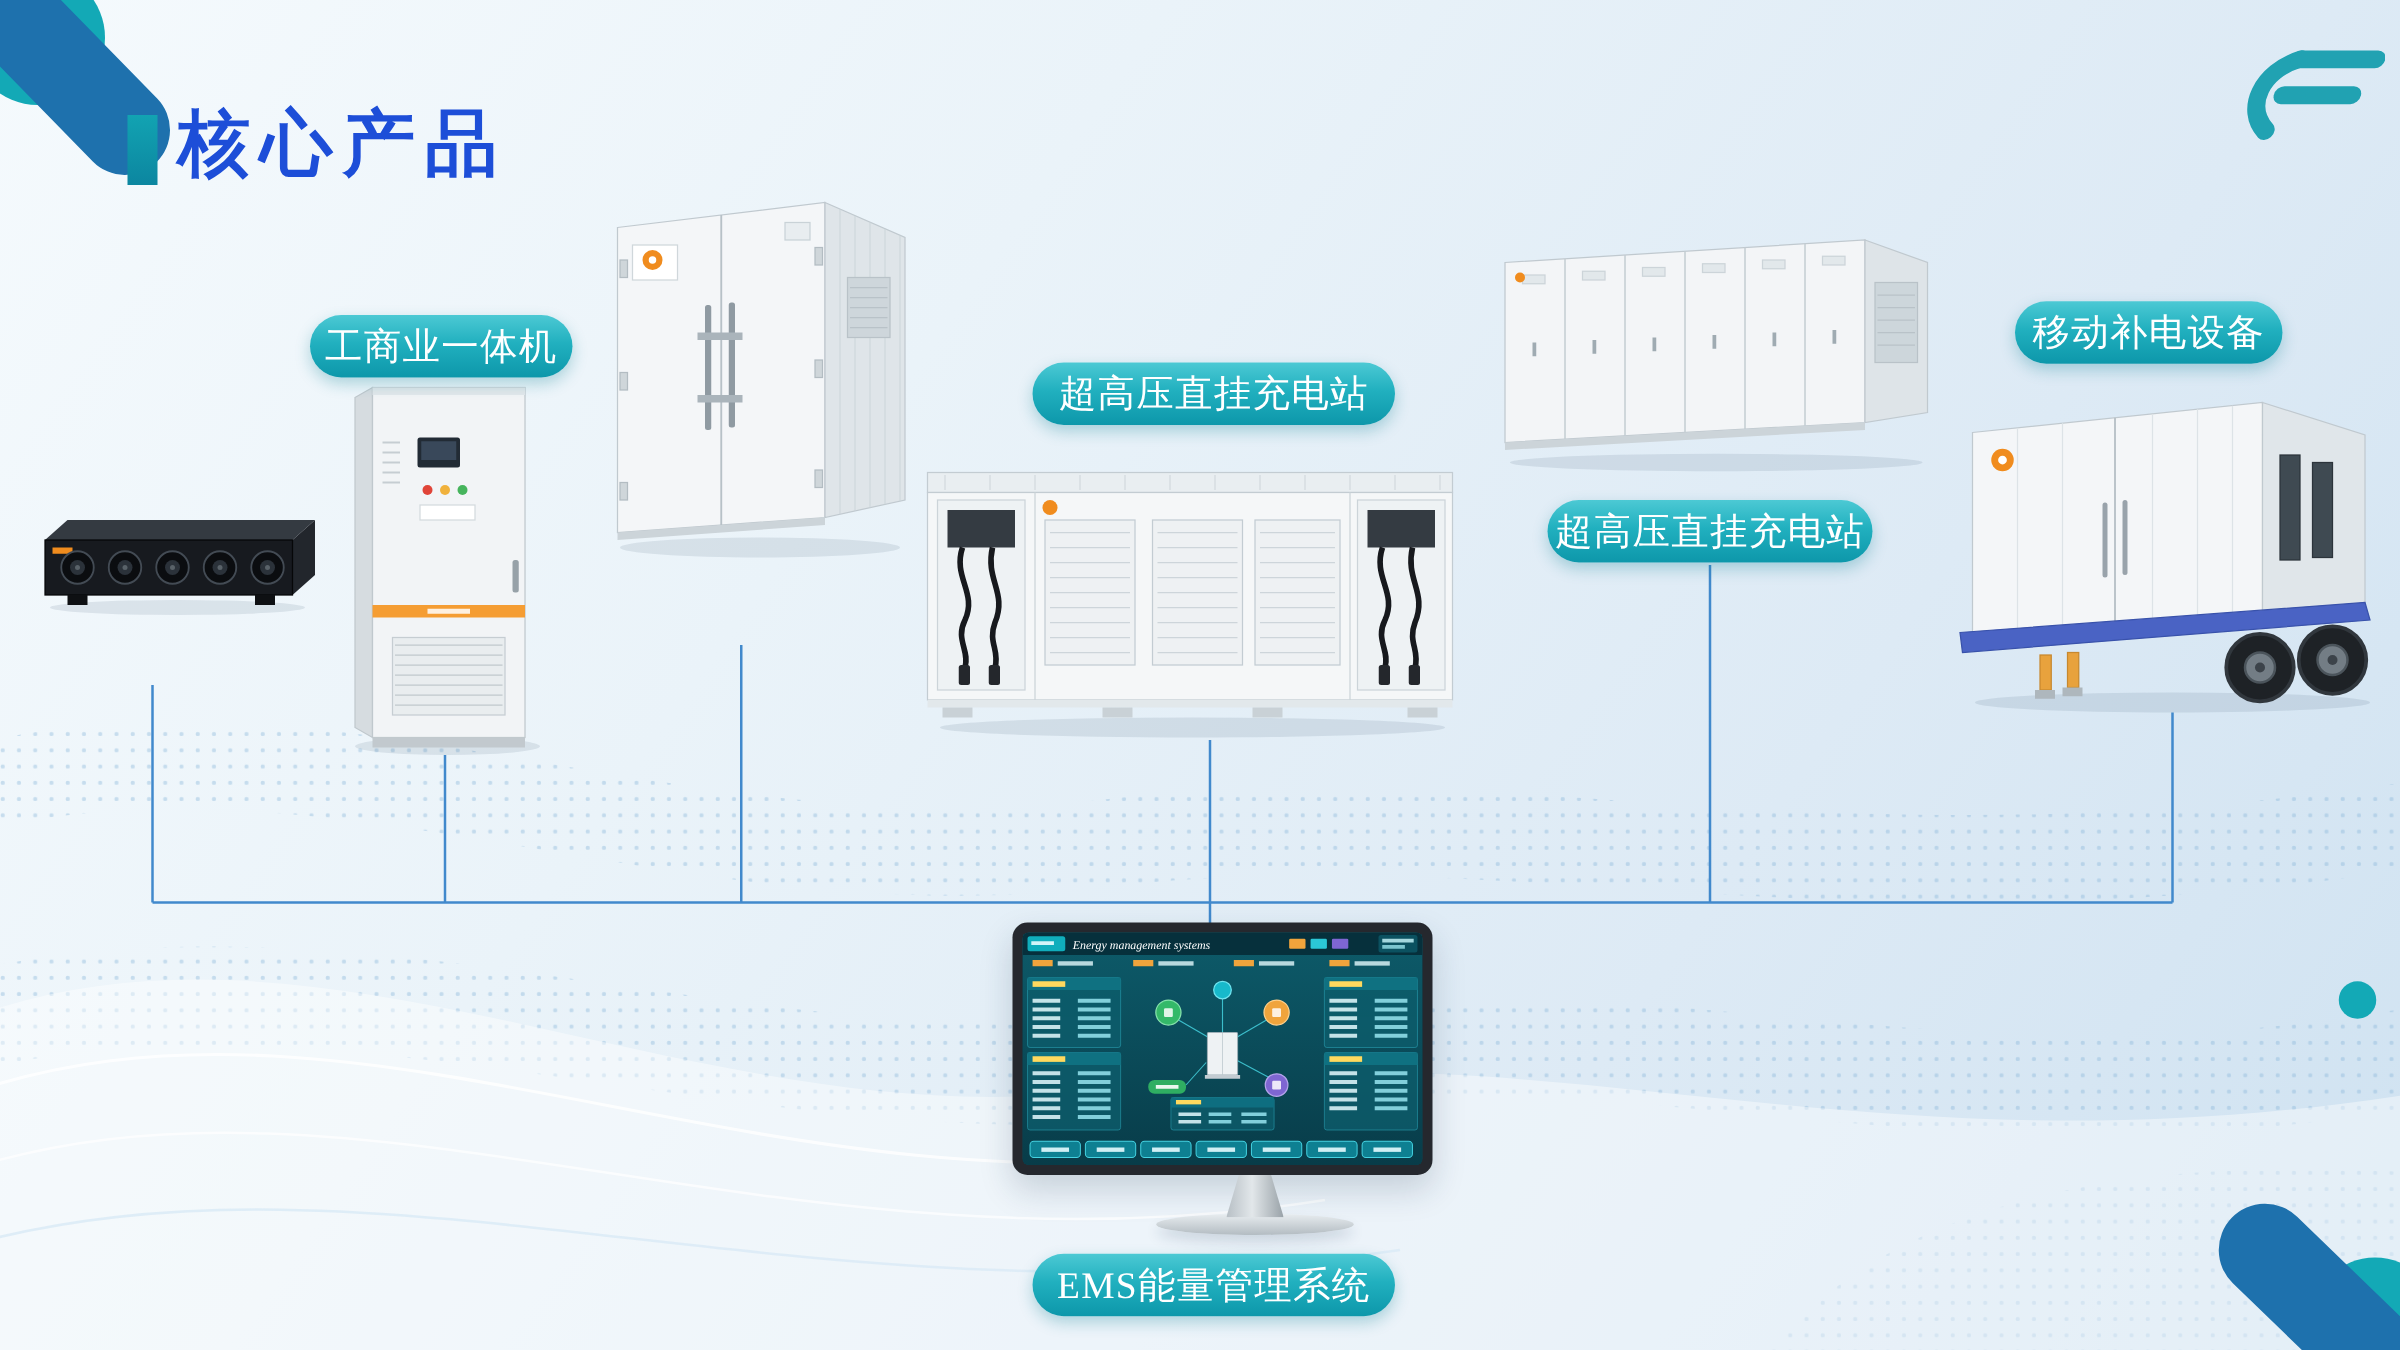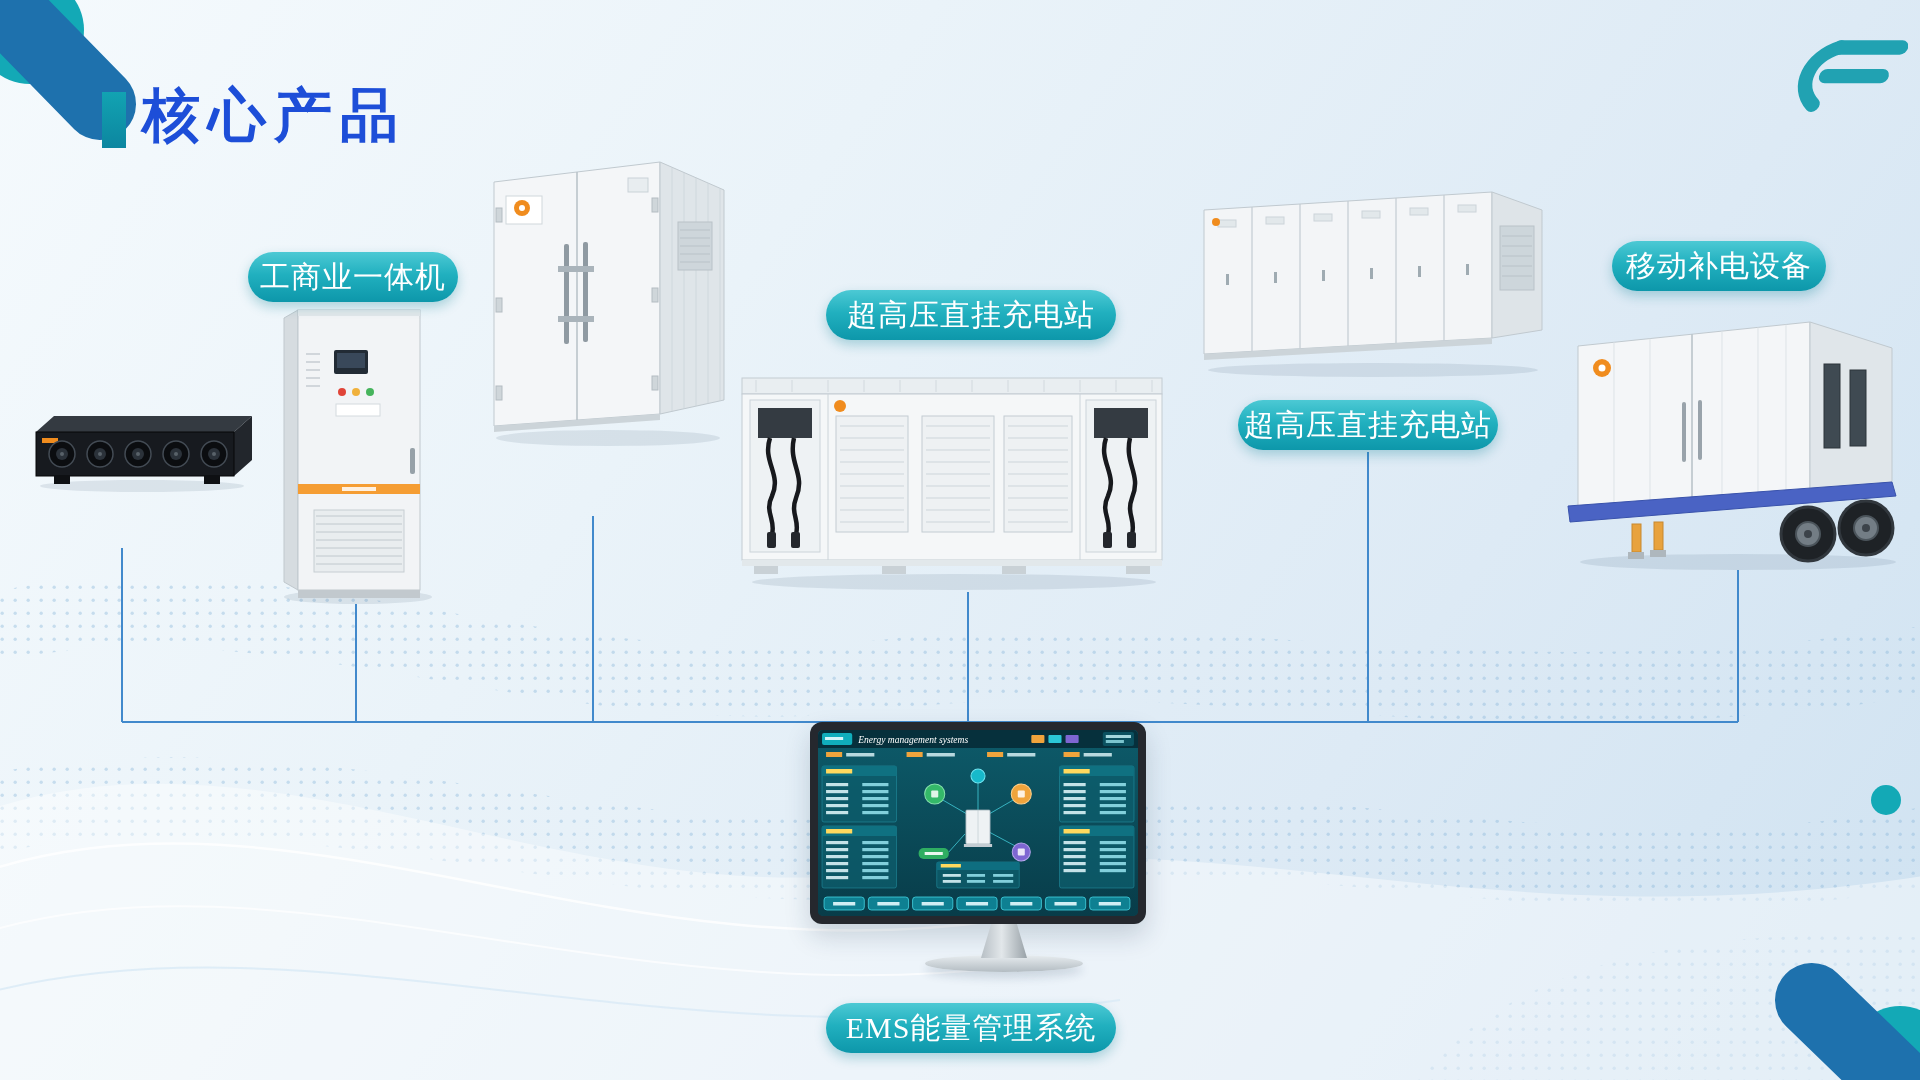--- a/index.html
+++ b/index.html
@@ -43,21 +43,21 @@
 
   
   .prod-pcs{left:28px;top:402px;width:228px;height:92px;}
   .prod-cabinet{left:272px;top:298px;width:172px;height:308px;}
   .prod-microgrid{left:482px;top:148px;width:252px;height:302px;}
   .prod-charging{left:732px;top:362px;width:444px;height:232px;}
   .prod-storage{left:1192px;top:182px;width:362px;height:198px;}
   .prod-mobile{left:1562px;top:302px;width:352px;height:272px;}
 
   
-  .monitor-wrap{left:810px;top:722px;width:388px;z-index:2;}
+  .monitor-wrap{left:810px;top:738px;width:388px;z-index:2;}
   .monitor-bezel{width:336px;height:202px;background:#25282e;border-radius:12px;padding:8px;
     box-shadow:0 12px 26px rgba(20,50,80,.18);}
   .monitor-screen{width:100%;height:100%;border-radius:5px;overflow:hidden;background:#0a4552;}
   .monitor-screen svg{display:block;width:100%;height:100%;}
   .monitor-neck{width:46px;height:34px;margin:0 auto;
     background:linear-gradient(90deg,#b7bfc5,#e2e7ea 45%,#99a2a8);
     clip-path:polygon(22% 0,78% 0,100% 100%,0% 100%);}
   .monitor-base{width:158px;height:17px;margin:-3px auto 0;
     background:linear-gradient(180deg,#e8edf0,#b3bcc2);border-radius:50%;
     box-shadow:0 6px 10px rgba(20,50,80,.15);}

